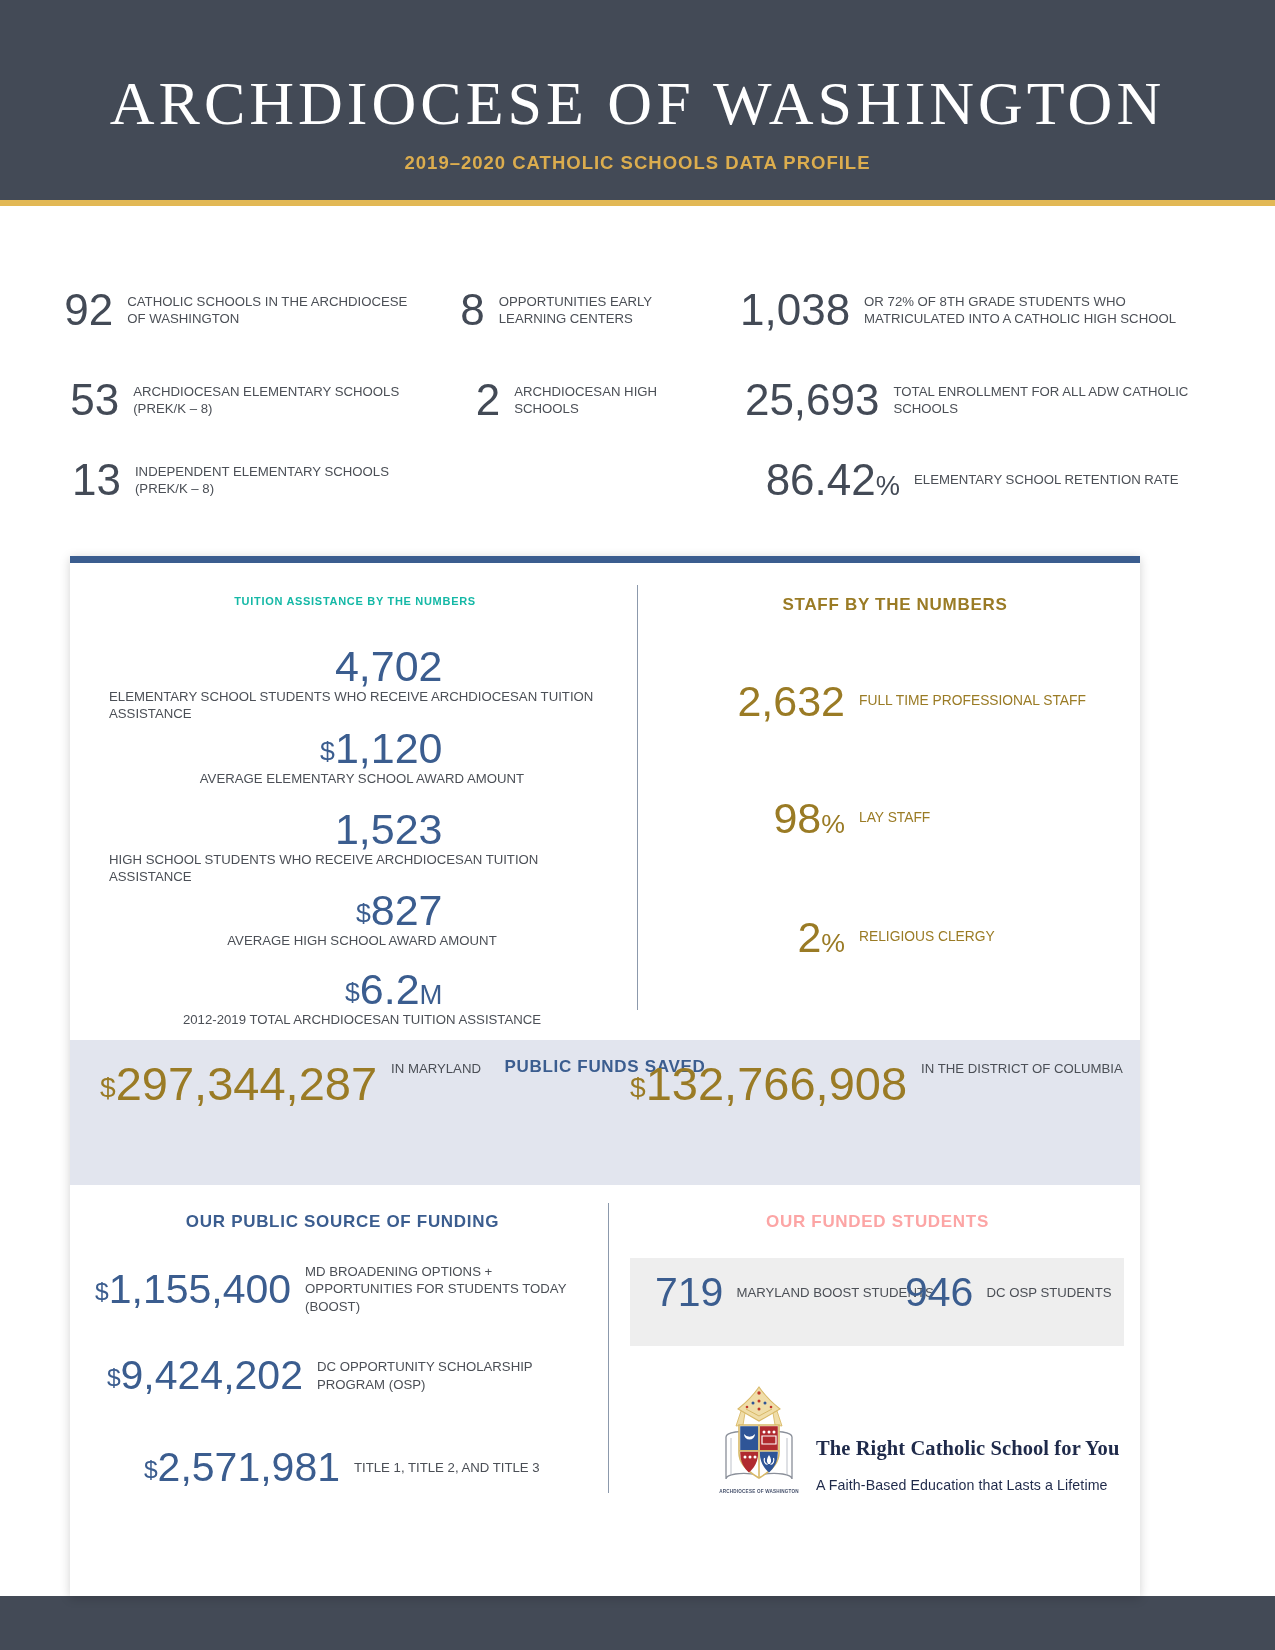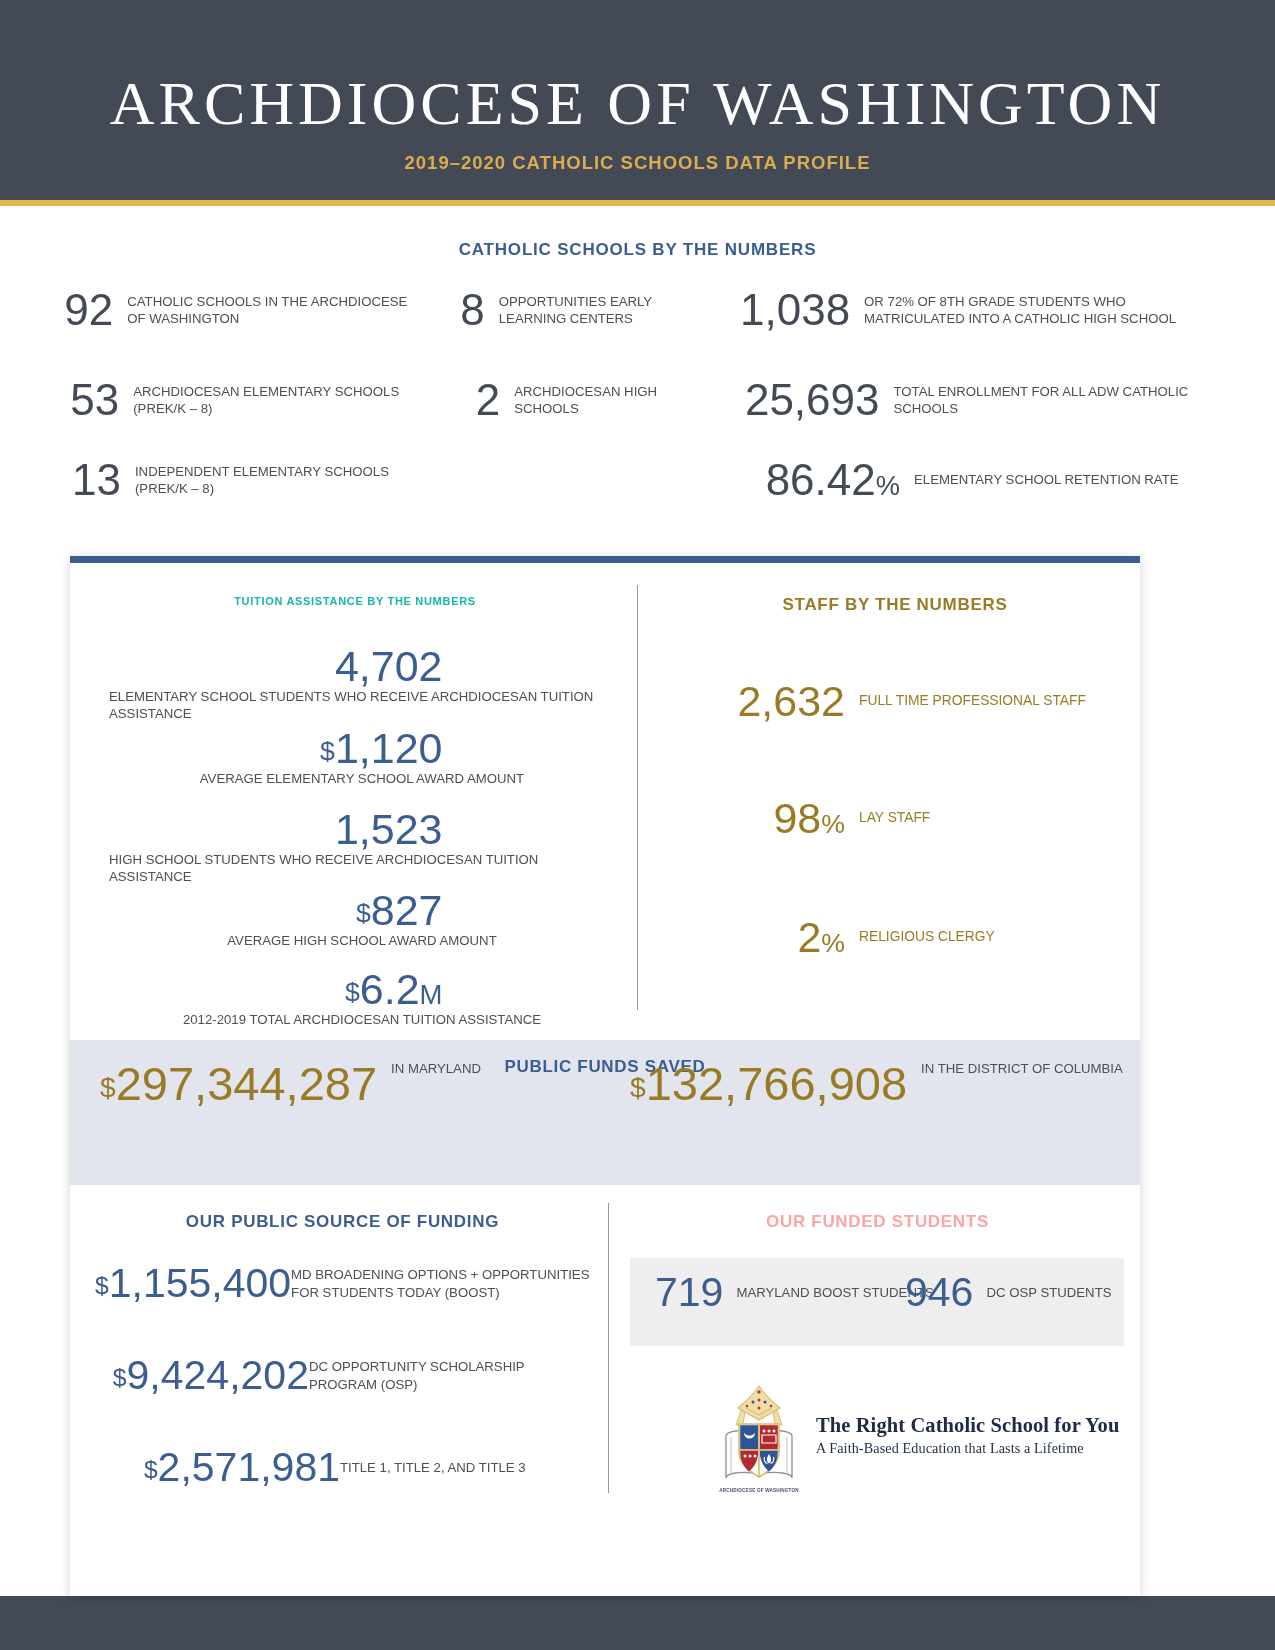--- a/index.html
+++ b/index.html
@@ -168,21 +168,21 @@
     font-size: 17px; font-weight: bold; letter-spacing: .7px;
     color: #3b5d8f;
   }
   .pstat { position: absolute; display: flex; align-items: center; left: 95px; width: 500px; }
   .pstat .num {
     color: #3b5d8f; font-weight: 300; font-size: 41px;
     line-height: 1; text-align: right; width: 245px; white-space: nowrap;
   }
   .pstat .cur { font-size: .60em; vertical-align: .12em; }
   .pstat .lbl {
-    color: #4b4f56; font-size: 13.2px; line-height: 1.32; 
+    color: #4b4f56; font-size: 13.2px; line-height: 1.32; margin-left: 14px;
   }
 
   #students-title {
     position: absolute; left: 630px; top: 1212px; width: 495px;
     text-align: center;
     font-size: 17px; font-weight: bold; letter-spacing: .7px;
     color: #fca5a5;
   }
   #students-box {
     position: absolute; left: 630px; top: 1258px;
@@ -195,32 +195,32 @@
     line-height: 1; white-space: nowrap;
   }
   .cstat .lbl {
     color: #4b4f56; font-size: 13.2px; line-height: 1.3; margin-left: 13px;
   }
 
   
   #logo-lockup {
     position: absolute; left: 716px; top: 1378px;
     width: 400px; height: 115px;
-    display: flex; align-items: center;
+    display: flex; align-items: flex-end;
   }
   #crest-wrap { width: 86px; height: 112px; flex: 0 0 86px; position: relative; }
   #logo-text { margin-left: 14px; }
   #logo-line1 {
     font-family: "Liberation Serif", serif;
     font-size: 20.5px; font-weight: bold; color: #1f2a4a;
     letter-spacing: .1px; white-space: nowrap;
   }
   #logo-line2 {
-    font-family: Liberation Serif, serif;
-    font-size: 14.2px; color: #1f2a4a; margin-top: 3px;
+    font-family: Liberation Sans, sans-serif;
+    font-size: 14.2px; color: #1f2a4a; margin-top: 17px;
     letter-spacing: .1px; white-space: nowrap;
   }
   #crest-caption {
     position: absolute; left: 0; bottom: -2px; width: 86px;
     text-align: center; font-size: 4.6px; font-weight: bold;
     color: #45506b; line-height: 1.25; letter-spacing: .2px;
   }
 </style>
 </head>
 <body>
@@ -228,21 +228,20 @@
 <div id="page">
 
   <div id="header">
     <div id="header-title">ARCHDIOCESE OF WASHINGTON</div>
     <div id="header-sub">2019–2020 CATHOLIC SCHOOLS DATA PROFILE</div>
   </div>
   <div id="gold-rule"></div>
 
   <div id="body-white"></div>
 
-  <div id="s1-title">CATHOLIC SCHOOLS BY THE NUMBERS</div>
 
   <div class="stat s1-c1" style="top:288px">
     <div class="num">92</div>
     <div class="lbl">CATHOLIC SCHOOLS IN THE ARCHDIOCESE OF WASHINGTON</div>
   </div>
   <div class="stat s1-c1" style="top:378px">
     <div class="num">53</div>
     <div class="lbl">ARCHDIOCESAN ELEMENTARY SCHOOLS (PREK/K – 8)</div>
   </div>
   <div class="stat s1-c1" style="top:458px">

